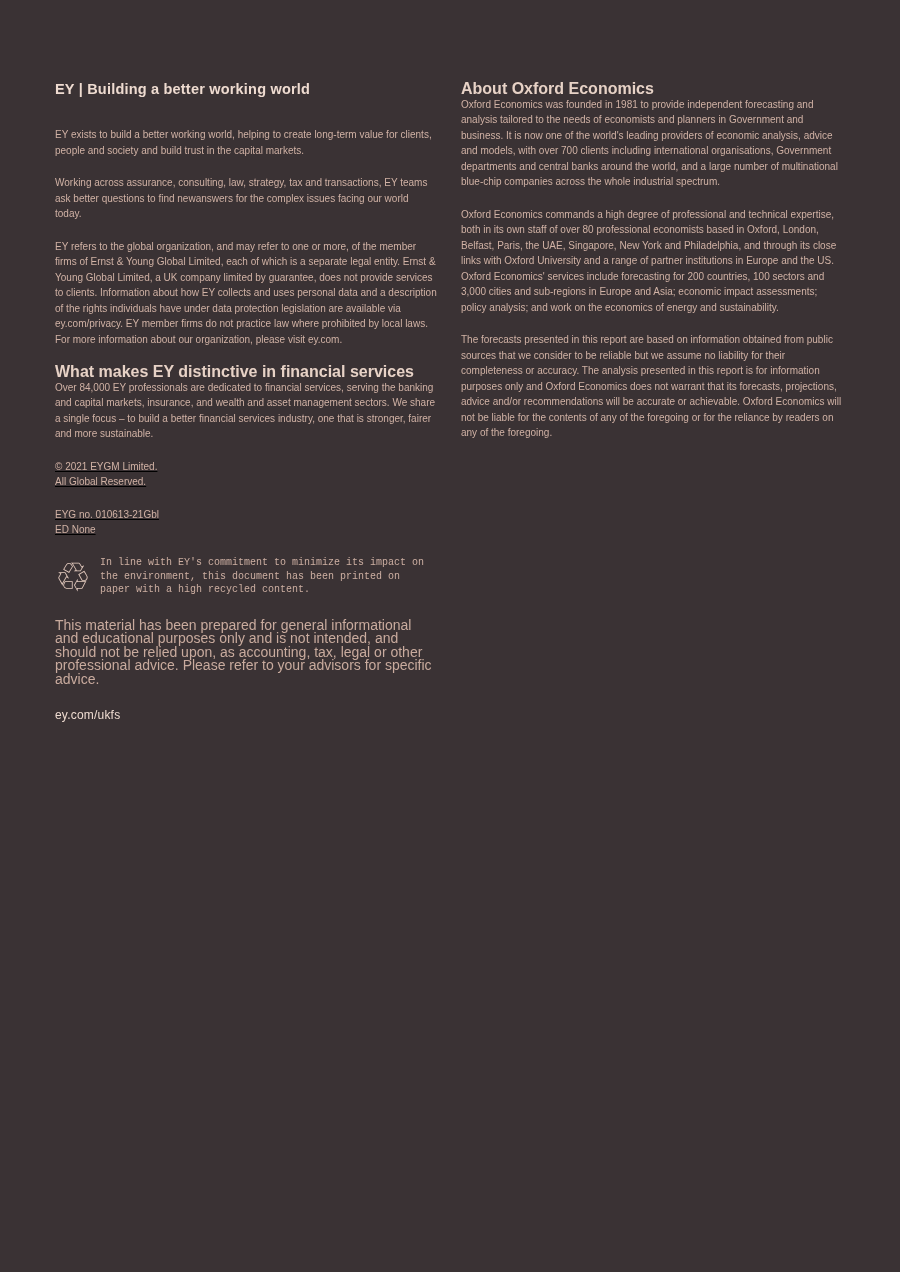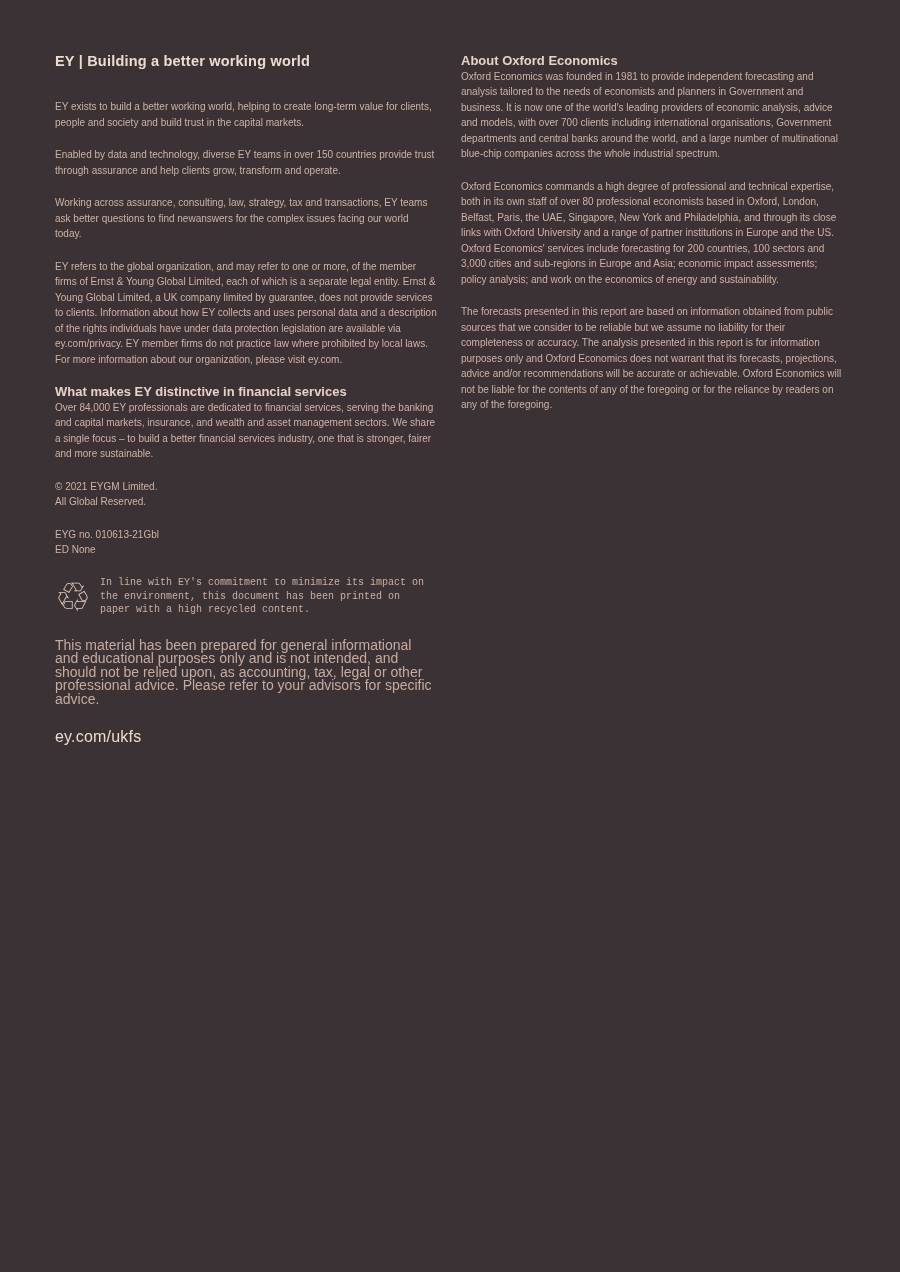--- a/index.html
+++ b/index.html
@@ -7,20 +7,21 @@
   body {
     font-family: "Liberation Sans", sans-serif;
     background: #3a3234;
   }
   .page {
     position: relative;
     width: 900px;
     height: 908px;
     background: #3a3234;
     overflow: hidden;
+    margin-top: 28px;
   }
   .col {
     position: absolute;
     top: 53px;
   }
   .col-left  { left: 55px;  width: 382px; }
   .col-right { left: 461px; width: 382px; }
 
   .brand-header {
     color: #eedbd0;
@@ -30,27 +31,27 @@
     margin-bottom: 30px;
   }
   .body-text {
     color: #d1b2a5;
     font-size: 10px;
     line-height: 15.5px;
     margin-bottom: 17px;
   }
   .sub-heading {
     color: #e7d2c6;
-    font-size: 13px;
+    font-size: 16px;
     line-height: 15.5px;
     font-weight: bold;
     margin-bottom: 0;
   }
   .tight { margin-bottom: 0; }
-  .block-gap { margin-bottom: 17px; }
+  .block-gap { margin-bottom: 17px; text-decoration: underline; }
 
   .recycle-row {
     display: flex;
     align-items: center;
     margin-top: 12px;
     margin-bottom: 20px;
   }
   .recycle-glyph {
     font-family: "DejaVu Sans", sans-serif;
     color: #e2c9bd;
@@ -69,34 +70,33 @@
     font-family: Liberation Mono, monospace;
   }
   .small-print {
     color: #c9ab9e;
     font-size: 14px;
     line-height: 13.5px;
     margin-bottom: 22px;
   }
   .website {
     color: #eedbd0;
-    font-size: 16px;
+    font-size: 12px;
     letter-spacing: 0.2px;
   }
 </style>
 </head>
 <body>
 
 <div class="page">
 
   <div class="col col-left">
     <div class="brand-header">EY | Building a better working world</div>
 
     <p class="body-text">EY exists to build a better working world, helping to create long-term value for clients, people and society and build trust in the capital markets.</p>
-    <p class="body-text">Enabled by data and technology, diverse EY teams in over 150 countries provide trust through assurance and help clients grow, transform and operate.</p>
     <p class="body-text">Working across assurance, consulting, law, strategy, tax and transactions, EY teams ask better questions to find newanswers for the complex issues facing our world today.</p>
     <p class="body-text">EY refers to the global organization, and may refer to one or more, of the member firms of Ernst &amp; Young Global Limited, each of which is a separate legal entity. Ernst &amp; Young Global Limited, a UK company limited by guarantee, does not provide services to clients. Information about how EY collects and uses personal data and a description of the rights individuals have under data protection legislation are available via ey.com/privacy. EY member firms do not practice law where prohibited by local laws. For more information about our organization, please visit ey.com.</p>
 
     <div class="sub-heading">What makes EY distinctive in financial services</div>
     <p class="body-text">Over 84,000 EY professionals are dedicated to financial services, serving the banking and capital markets, insurance, and wealth and asset management sectors. We share a single focus – to build a better financial services industry, one that is stronger, fairer and more sustainable.</p>
 
     <div class="block-gap">
       <p class="body-text tight">© 2021 EYGM Limited.</p>
       <p class="body-text tight">All Global Reserved.</p>
     </div>

